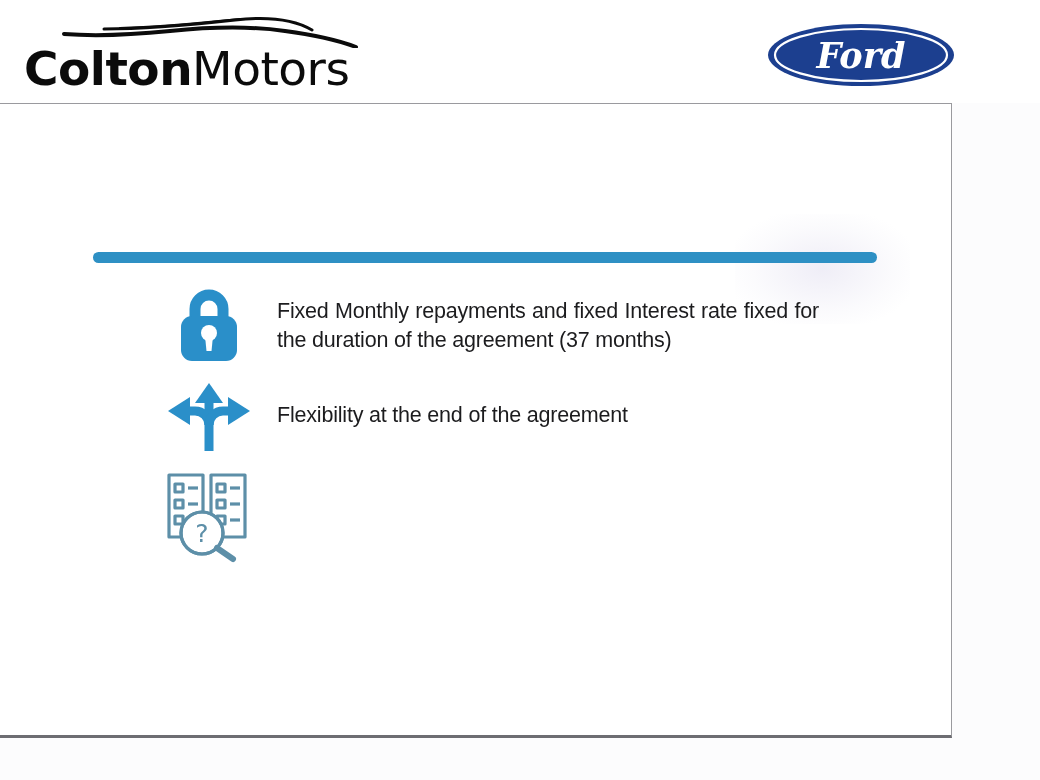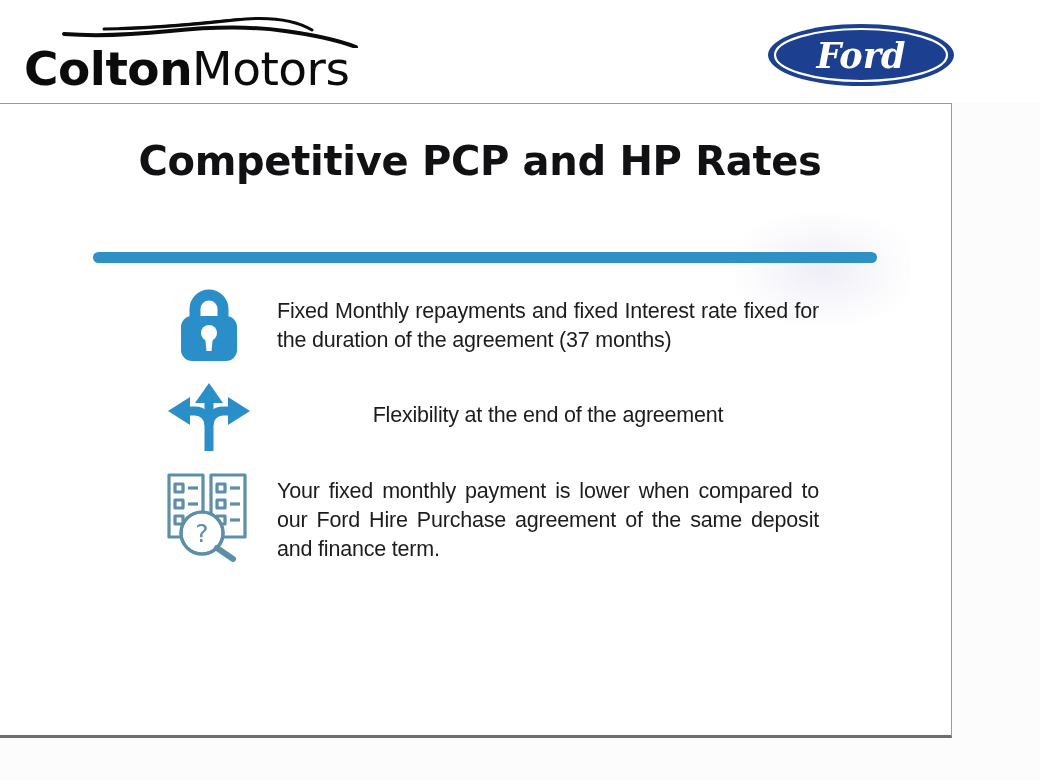--- a/index.html
+++ b/index.html
@@ -155,21 +155,21 @@
     margin-left: 9px;
     font-family: Liberation Sans, sans-serif;
     font-weight: 400;
     font-size: 21.5px;
     line-height: 29px;
     color: #1c1c1e;
     text-align: justify;
     text-justify: inter-word;
     letter-spacing: -0.2px;
   }
-  .feature-text.no-justify { text-align: center; }
+  .feature-text.no-justify { text-align: left; }
 
   
   .row-lock   .feature-icon { height: 86px; margin-top: 2px; }
   .row-lock   .feature-text { margin-top: 18px; }
 
   .row-flex   .feature-icon { height: 76px; margin-top: 8px; }
   .row-flex   .feature-text { margin-top: 30px; }
 
   .row-compare .feature-icon { height: 102px; margin-top: 4px; }
   .row-compare .feature-text { margin-top: 18px; }
@@ -200,21 +200,20 @@
       <ellipse cx="95" cy="33" rx="86" ry="26" fill="none" stroke="#ffffff" stroke-width="2.2"></ellipse>
       <text x="95" y="46" text-anchor="middle" font-family="DejaVu Serif, serif" font-size="35" font-style="italic" font-weight="700" fill="#ffffff">Ford</text>
     </svg>
 
   </div>
 
   <div class="card">
 
     <div class="watermark"></div>
 
-    <div class="card-title">Competitive PCP and HP Rates</div>
 
     <div class="title-rule"></div>
 
     <div class="features">
 
       <div class="feature-row row-lock">
         <div class="feature-icon">
           <svg width="74" height="80" viewBox="0 0 74 80">
             <path d="M23 34 V25 a14 14 0 0 1 28 0 V34" fill="none" stroke="#2a8fc9" stroke-width="11" stroke-linecap="round"></path>
             <rect x="9" y="32" width="56" height="45" rx="11" fill="#2a8fc9"></rect>
@@ -262,19 +261,18 @@
               <rect x="56" y="51" width="8" height="8"></rect>
               <path d="M69 55 H79"></path>
 
               <circle cx="41" cy="68" r="21" fill="#ffffff"></circle>
               <circle cx="41" cy="68" r="21"></circle>
               <path d="M56 83 L72 94" stroke-width="6" stroke-linecap="round"></path>
             </g>
             <text x="41" y="77" text-anchor="middle" font-family="DejaVu Sans, sans-serif" font-size="25" fill="#5d8fa8">?</text>
           </svg>
         </div>
-        <div class="feature-text">Your fixed monthly payment is lower when compared to our Ford Hire Purchase agreement of the same deposit and finance term.</div>
       </div>
 
 
     </div>
   </div>
 </div>
 
 </body></html>

